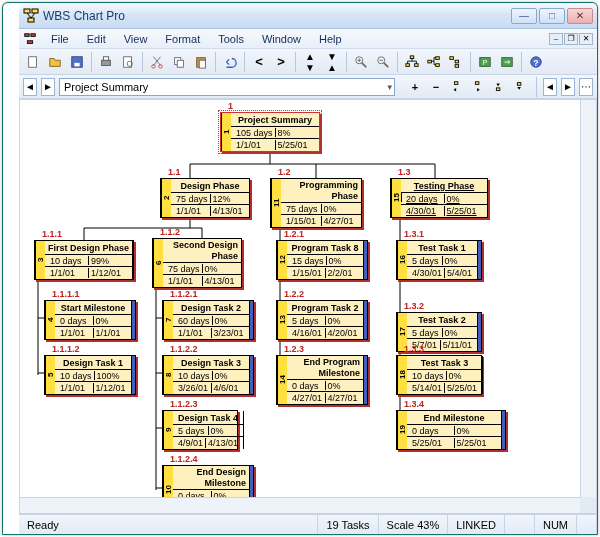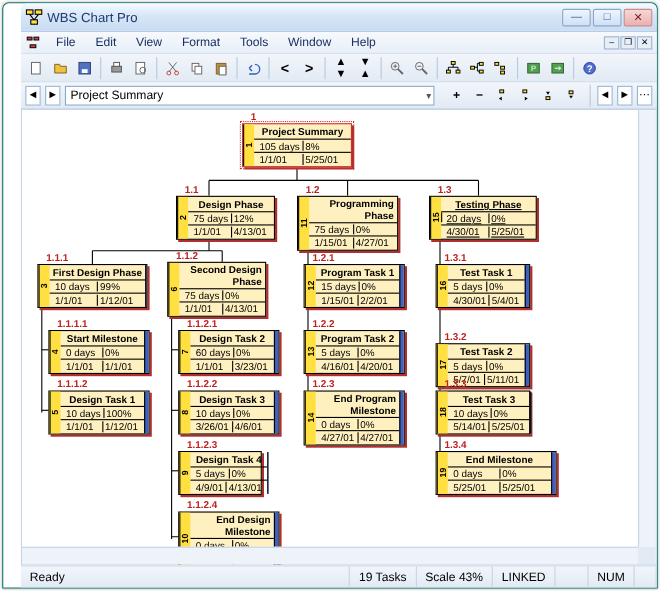--- a/index.html
+++ b/index.html
@@ -394,21 +394,21 @@
                 <div>4/13/01</div>
               </div>
             </div>
           </div>
         </div>
         <div class="node" style="left: 256px; top: 140px; width: 92px;">
           <div class="wbs-code">1.2.1</div>
           <div class="box">
             <div class="idcol">12</div>
             <div class="content">
-              <div class="row rowname">Program Task 1</div>
+              <div class="row rowname">Program Task 8</div>
               <div class="row rowsplit">
                 <div>15 days</div>
                 <div>0%</div>
               </div>
               <div class="row rowsplit">
                 <div>1/15/01</div>
                 <div>2/2/01</div>
               </div>
             </div>
             <div class="rightbar blue"></div>

